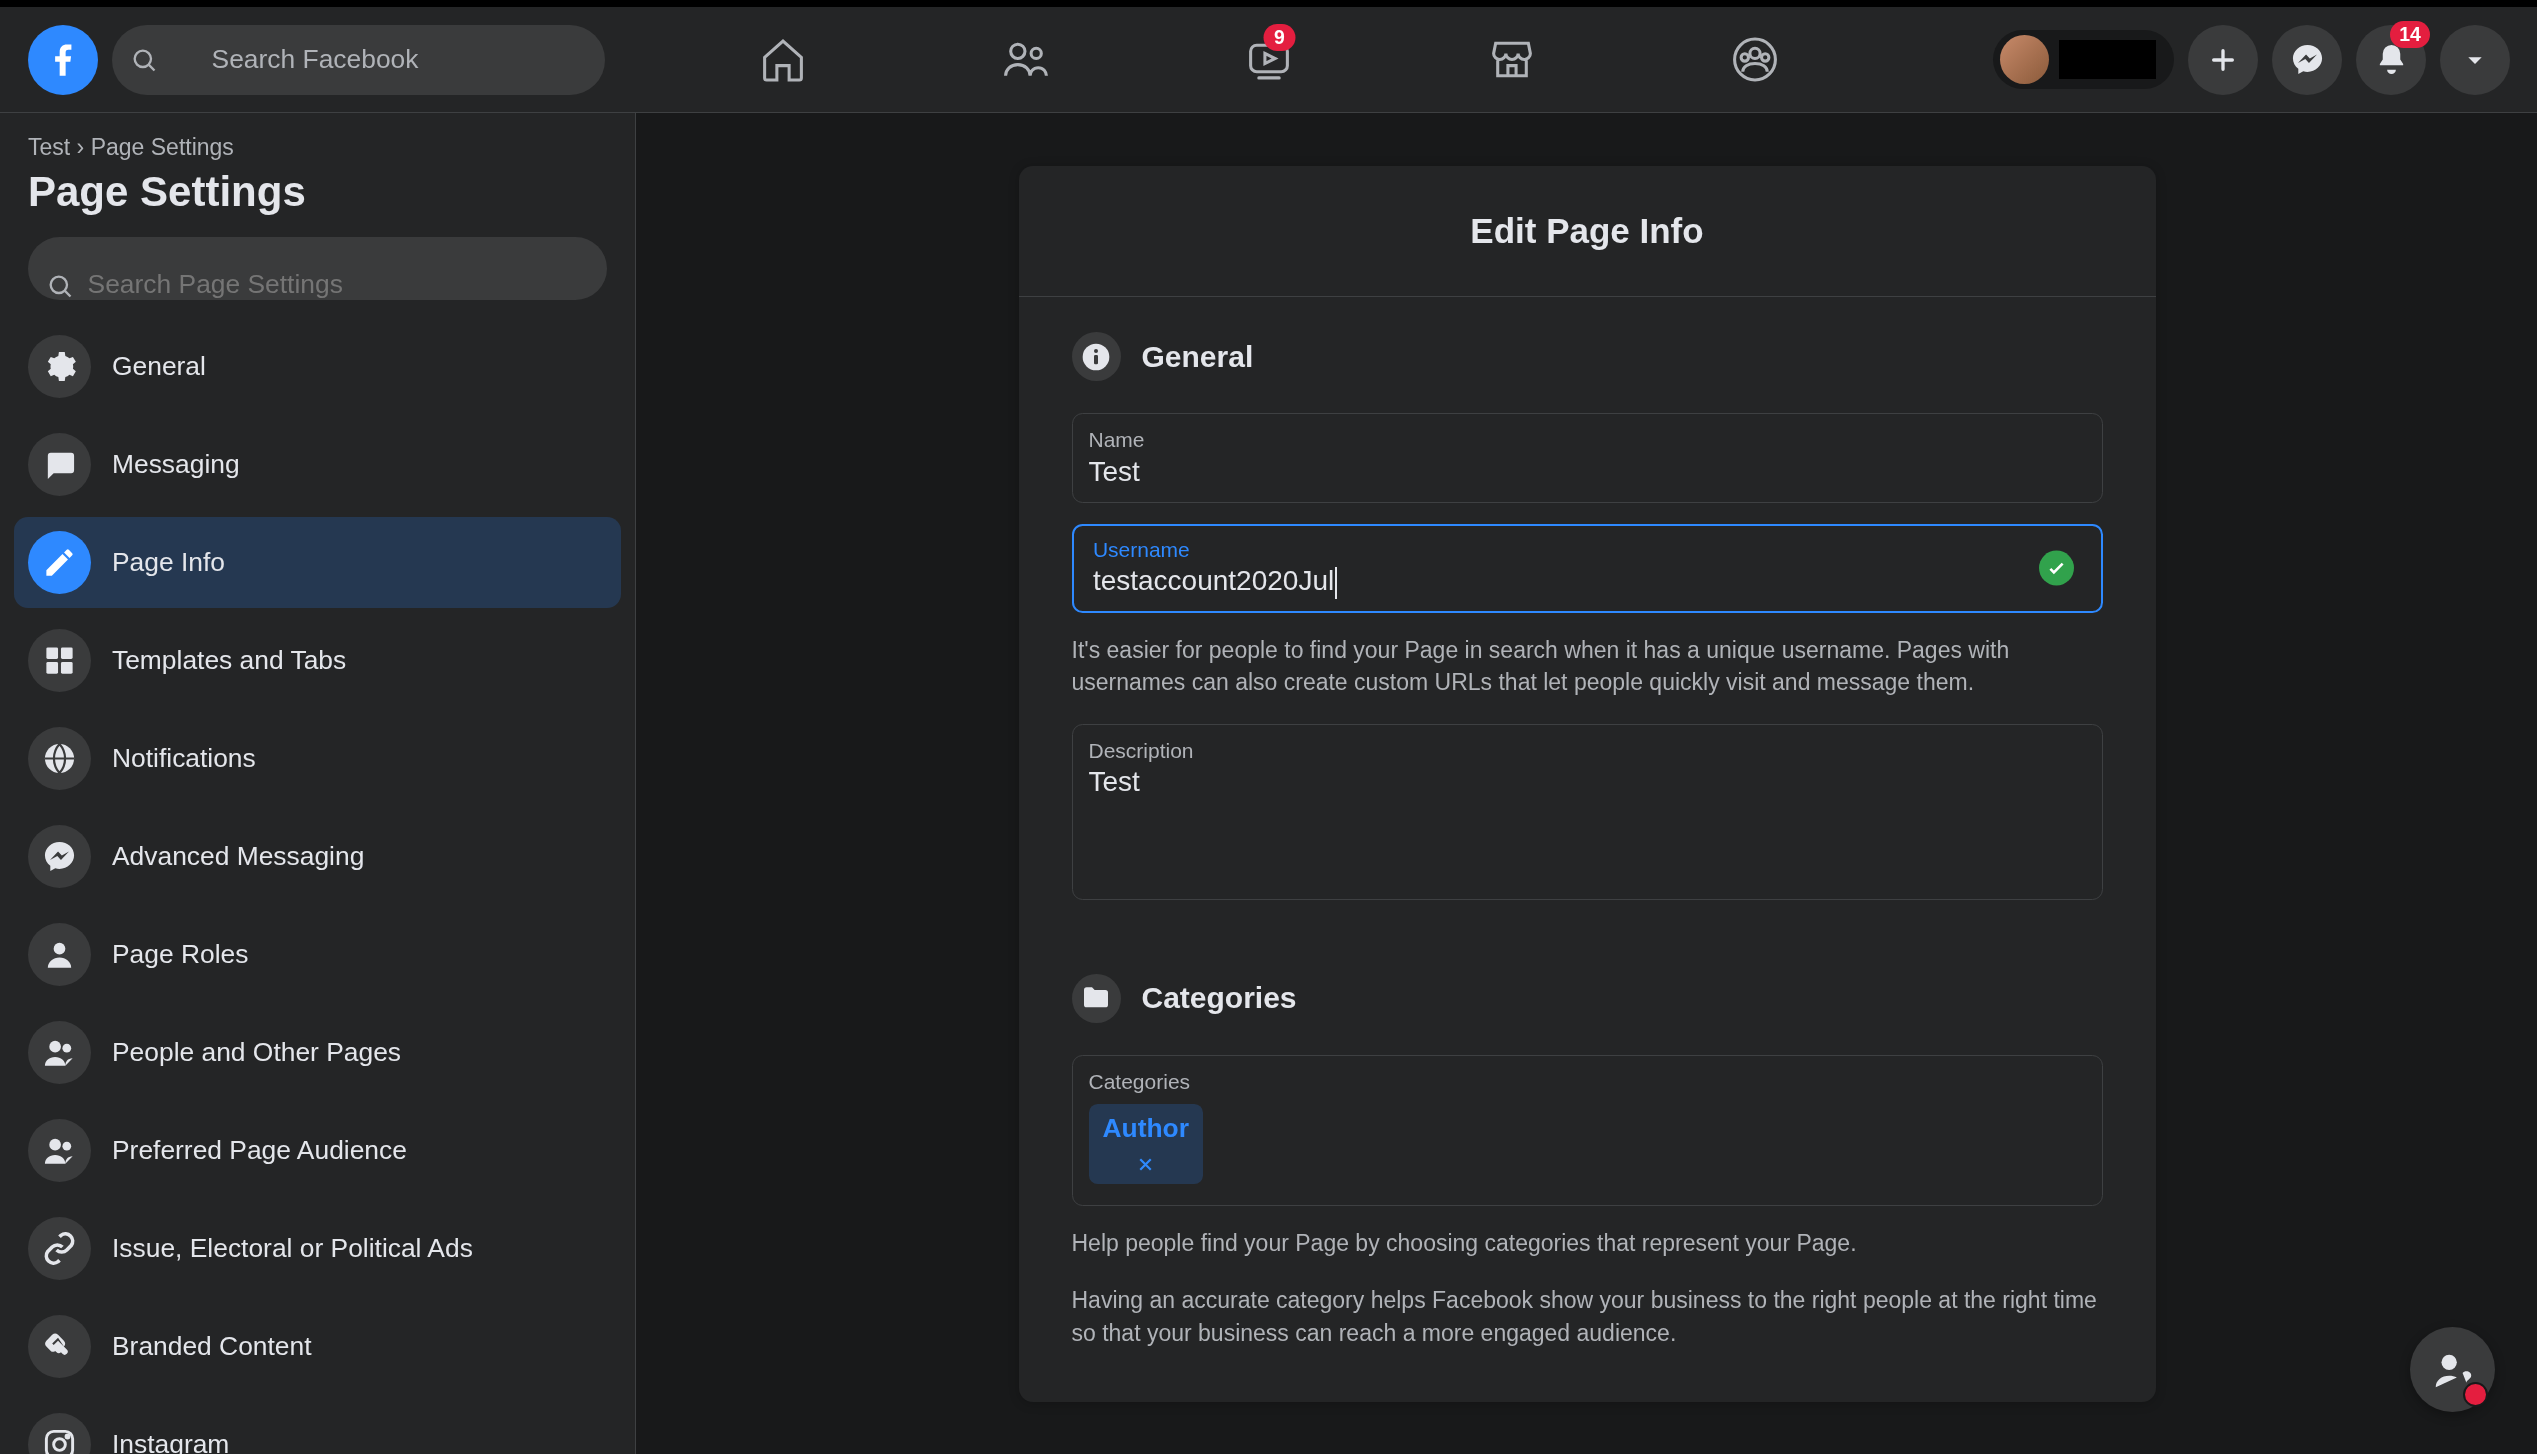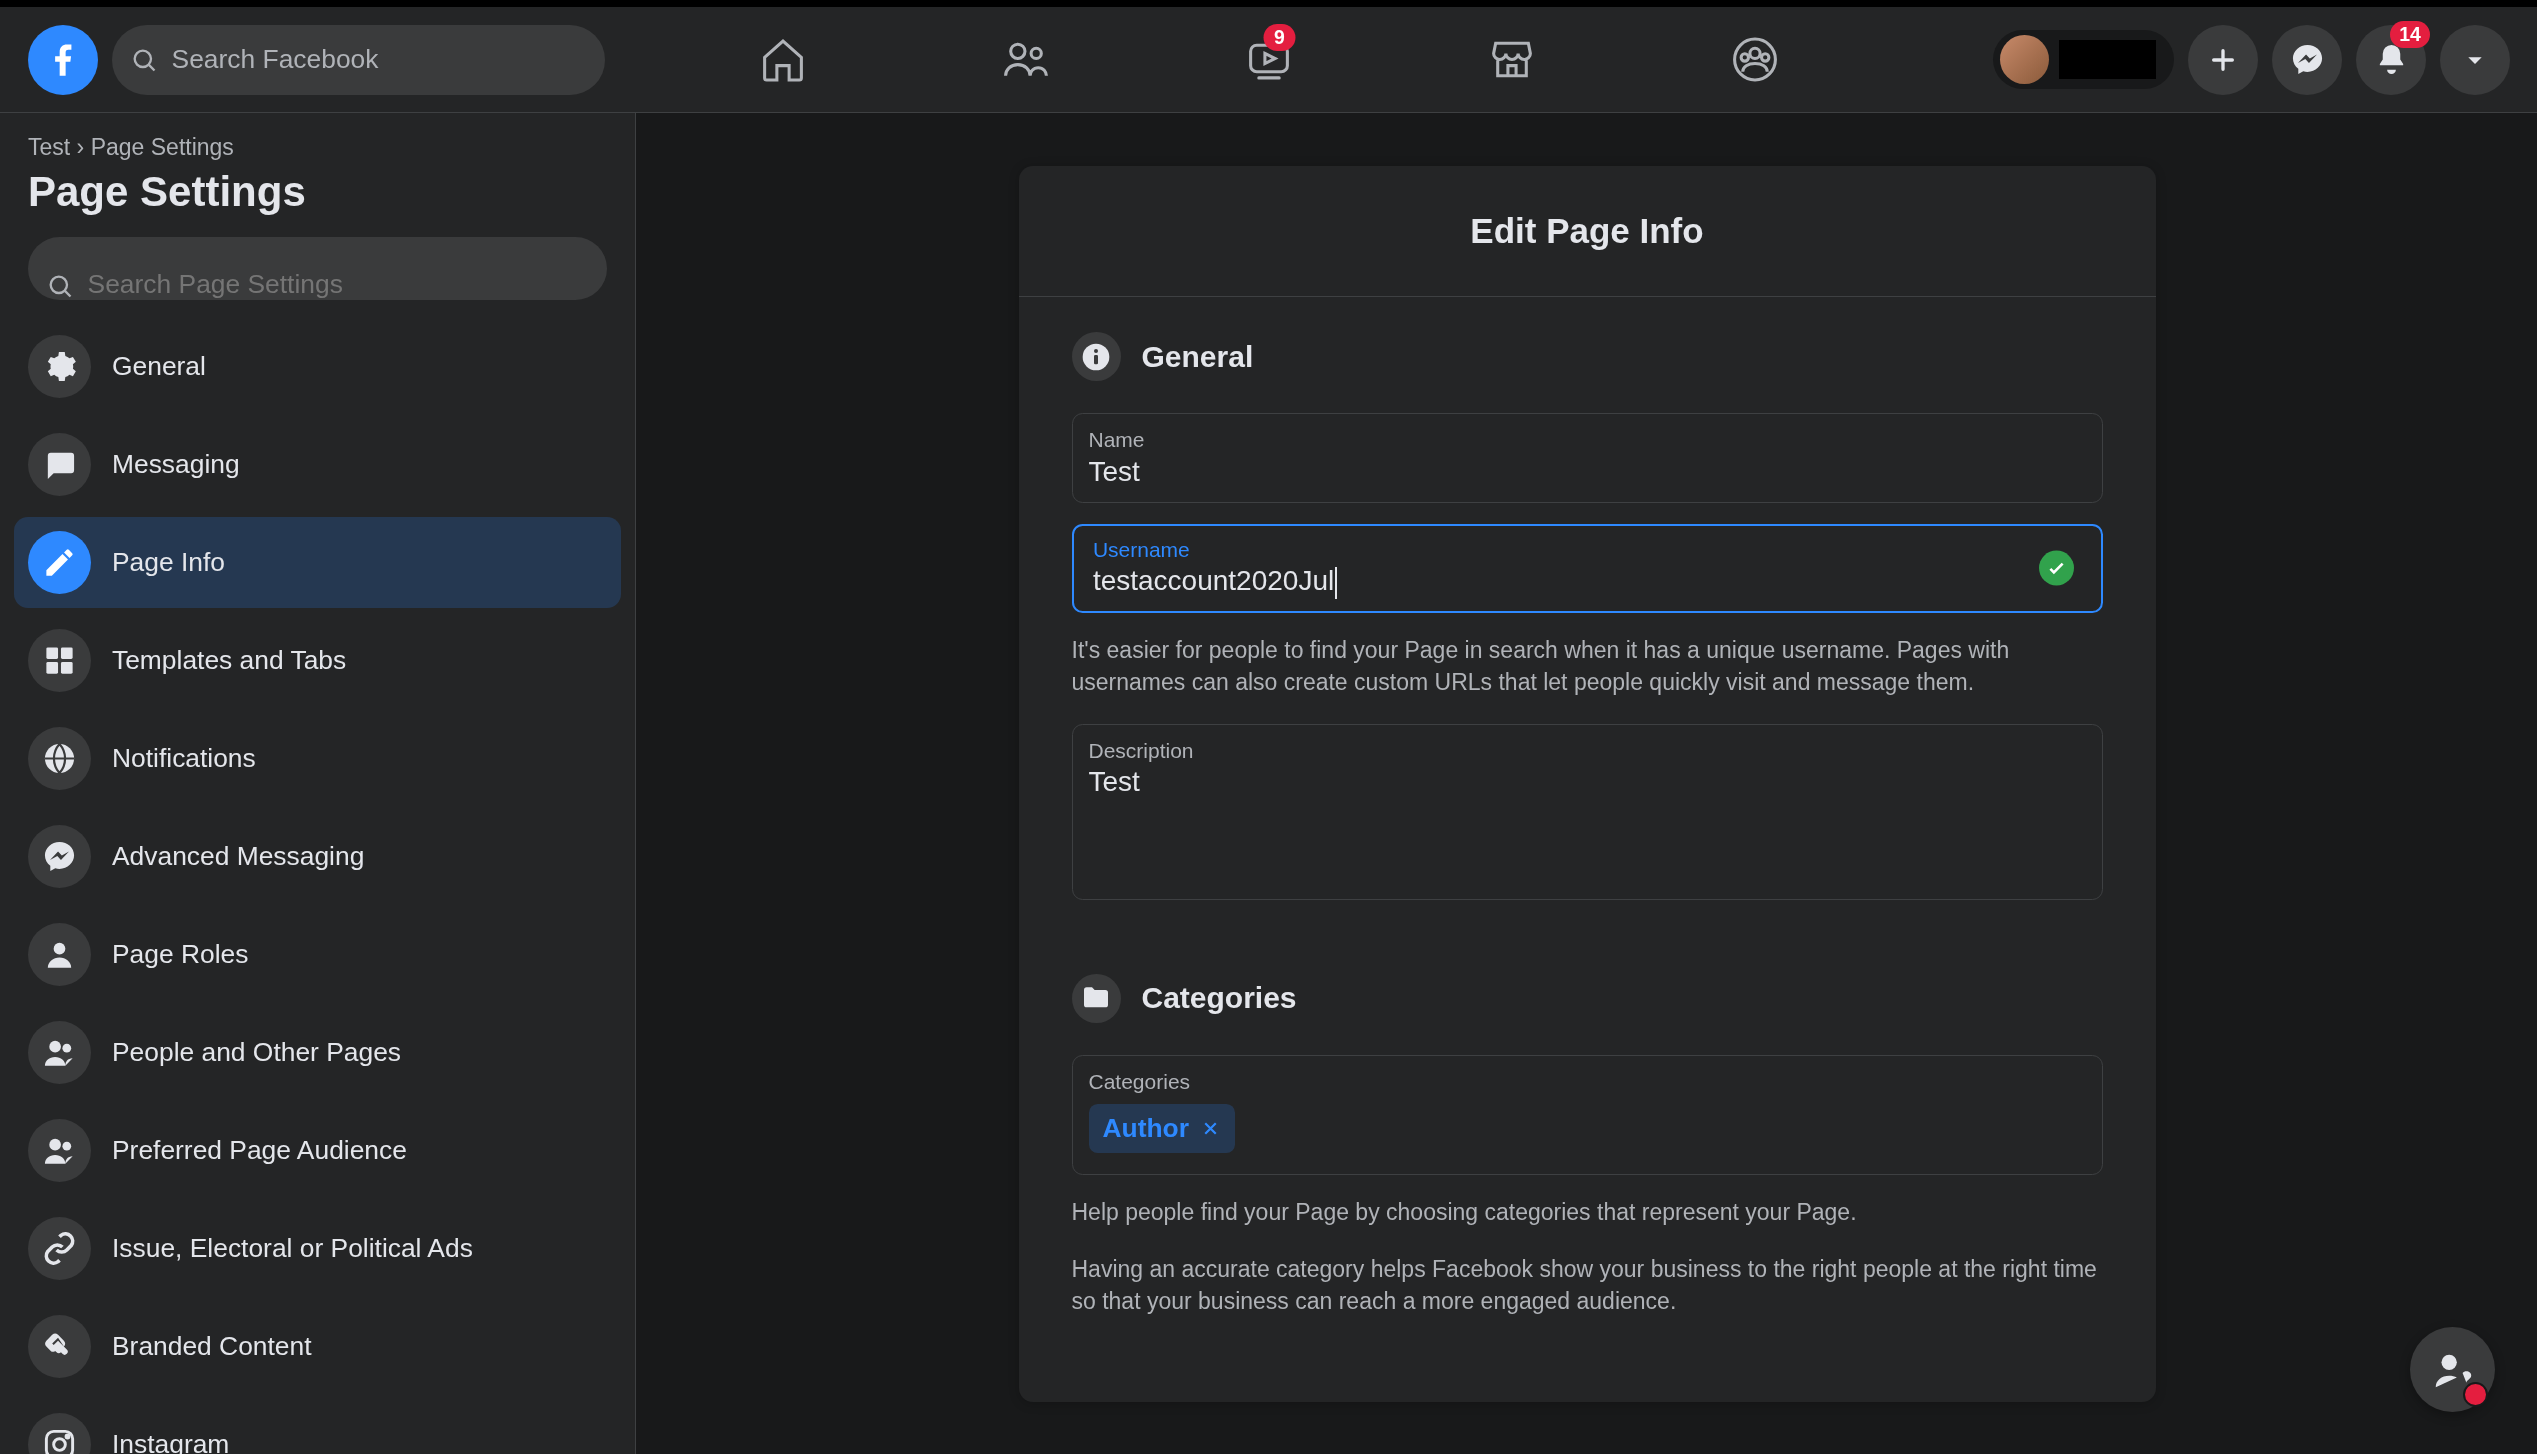--- a/index.html
+++ b/index.html
@@ -61,20 +61,21 @@
       gap: 14px;
     }
     
     .search-box input {
       background: transparent;
       border: none;
       color: #86efac;
       font-size: 26.4px;
       flex: 1;
       outline: none;
+      margin-left: 40px;
     }
     
     .search-box input::placeholder {
       color: #b0b3b8;
     }
     
     .nav-center {
       position: absolute;
       left: 50%;
       transform: translateX(-50%);
@@ -364,20 +365,21 @@
       display: inline-flex;
       align-items: center;
       background: #2d88ff33;
       color: #2e89ff;
       border-radius: 8.8px;
       padding: 8.8px 14px;
       font-size: 26.4px;
       font-weight: 600;
       gap: 10.6px;
       margin-top: 7px;
+      flex-direction: column;
     }
     
     .chip-x {
       cursor: pointer;
       display: flex;
       align-items: center;
     }
     
     .fab {
       position: fixed;

